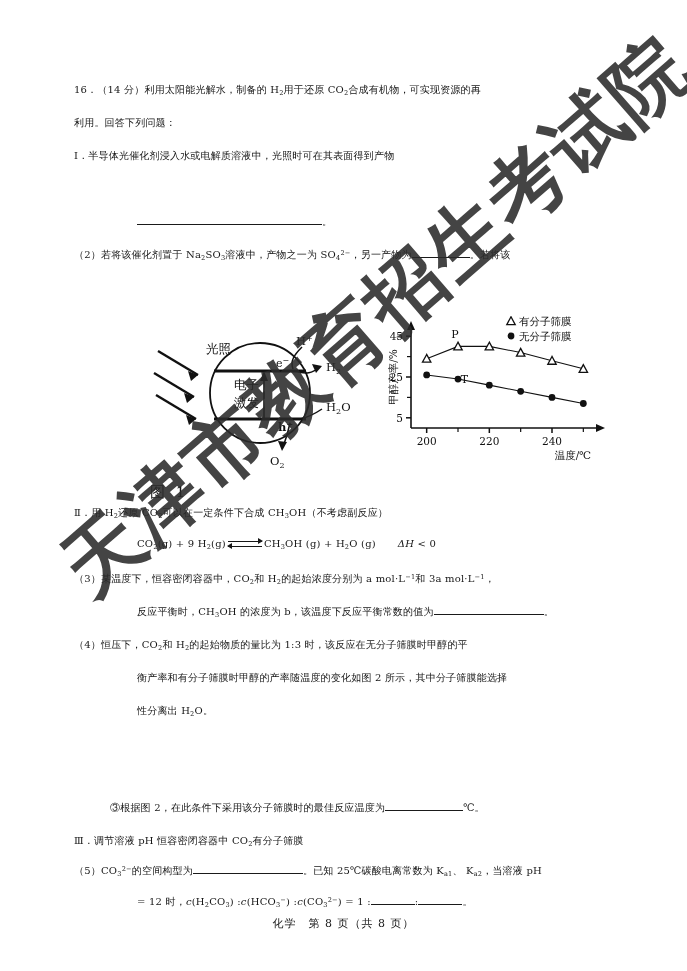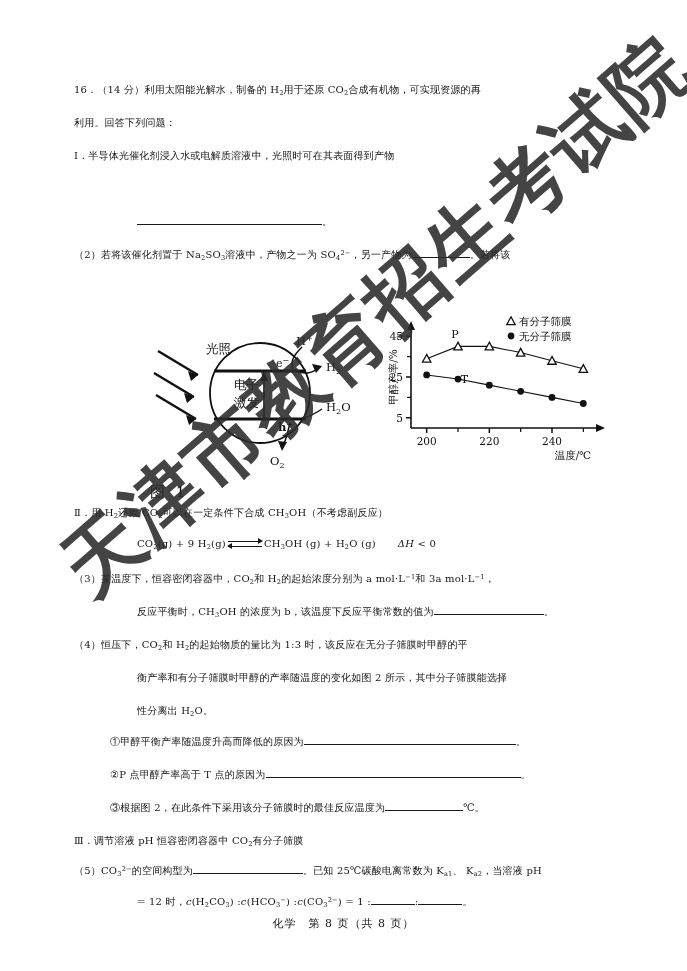--- a/index.html
+++ b/index.html
@@ -277,26 +277,20 @@
   </div>
 
   <div class="line indent-0" style="top:639px;">
     <span>（4）恒压下，CO</span><sub>2</sub><span>和 H</span><sub>2</sub><span>的起始物质的量比为 1:3 时，该反应在无分子筛膜时甲醇的平</span>
   </div>
   <div class="line indent-3" style="top:672px;">衡产率和有分子筛膜时甲醇的产率随温度的变化如图 2 所示，其中分子筛膜能选择</div>
   <div class="line indent-3" style="top:705px;">
     <span>性分离出 H</span><sub>2</sub><span>O。</span>
   </div>
 
-  <div class="line indent-2" style="top:736px;">
-    <span>①甲醇平衡产率随温度升高而降低的原因为</span><span class="blank b-huge"></span><span>。</span>
-  </div>
-  <div class="line indent-2" style="top:769px;">
-    <span>②P 点甲醇产率高于 T 点的原因为</span><span class="blank b-huge" style="width:255px;"></span><span>。</span>
-  </div>
   <div class="line indent-2" style="top:802px;">
     <span>③根据图 2，在此条件下采用该分子筛膜时的最佳反应温度为</span><span class="blank b-md"></span><span>℃。</span>
   </div>
 
   <div class="line indent-0" style="top:835px;">
     <span>Ⅲ．调节溶液 pH 恒容密闭容器中 CO</span><sub>2</sub><span>有分子筛膜</span>
   </div>
 
   <div class="line indent-0" style="top:865px;">
     <span>（5）CO</span><sub>3</sub><sup>2−</sup><span>的空间构型为</span><span class="blank b-lg"></span><span>。已知 25℃碳酸电离常数为 K</span><sub>a1</sub><span>、 K</span><sub>a2</sub><span>，当溶液 pH</span>

